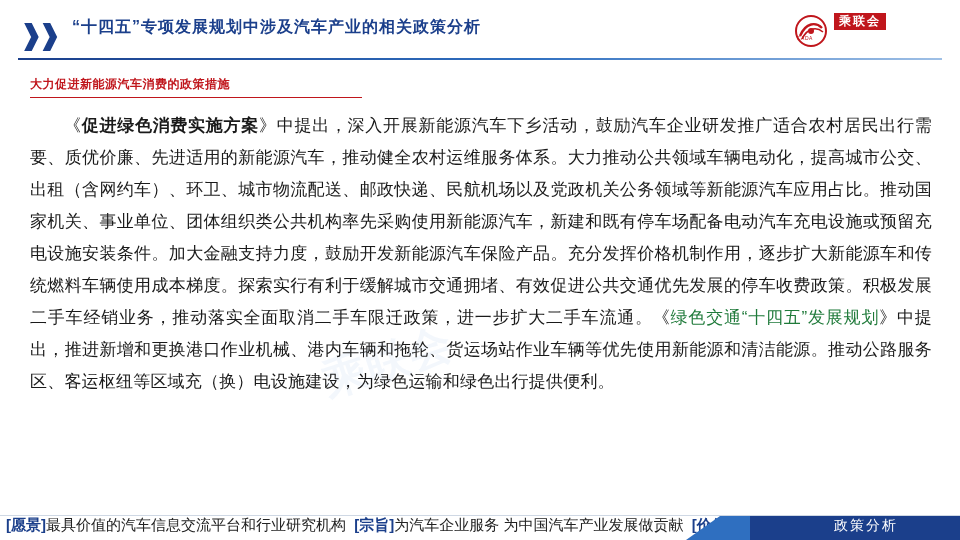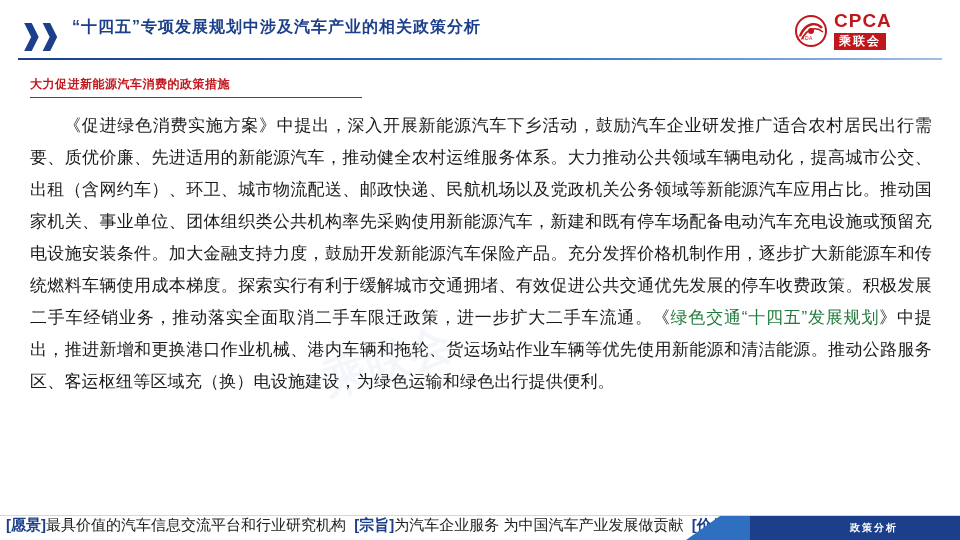--- a/index.html
+++ b/index.html
@@ -128,21 +128,21 @@
     width: 902px;
     font-size: 17px;
     line-height: 32px;
     color: #1a1a1a;
     text-align: justify;
     text-justify: inter-ideograph;
     text-indent: 2em;
     letter-spacing: 0.2px;
   }
   .para b {
-    font-weight: normal;
+    font-weight: bold;
   }
   .para .green {
     color: #1f7a3a;
     font-weight: normal;
   }
 
   
   .watermark {
     position: absolute;
     left: 330px;
@@ -201,22 +201,22 @@
     bottom: 0;
     width: 64px;
     height: 24px;
     background: #2f6fc0;
     clip-path: polygon(34px 0, 100% 0, 100% 100%, 0 100%);
   }
   .footer-right-text {
     position: absolute;
     right: 62px;
     bottom: 5px;
-    font-size: 10px;
-    font-weight: bold;
+    font-size: 14px;
+    font-weight: normal;
     color: #ffffff;
     letter-spacing: 2px;
   }
 </style>
 </head>
 <body>
 
 <div class="header">
   <div class="chev">❱❱</div>
   <div class="header-title">“十四五”专项发展规划中涉及汽车产业的相关政策分析</div>
@@ -225,21 +225,20 @@
 
 <div class="logo">
   <svg class="logo-mark" viewBox="0 0 34 34">
     <circle cx="17" cy="17" r="15" fill="none" stroke="#c0161c" stroke-width="2"></circle>
     <path d="M6 22 C12 8, 22 8, 28 14" fill="none" stroke="#c0161c" stroke-width="2.4"></path>
     <path d="M8 25 C14 13, 23 13, 29 18" fill="none" stroke="#c0161c" stroke-width="1.6"></path>
     <circle cx="17" cy="17" r="3" fill="#c0161c"></circle>
   </svg>
   <div class="logo-cn-small">CADA</div>
   <div class="logo-text">
-    <div class="logo-cpca">CPCA</div>
     <div class="logo-sub">乘联会</div>
   </div>
 </div>
 
 <div class="subtitle">大力促进新能源汽车消费的政策措施</div>
 <div class="subtitle-underline"></div>
 
 <div class="watermark">乘联会</div>
 
 <div class="para">《<b>促进绿色消费实施方案</b>》中提出，深入开展新能源汽车下乡活动，鼓励汽车企业研发推广适合农村居民出行需要、质优价廉、先进适用的新能源汽车，推动健全农村运维服务体系。大力推动公共领域车辆电动化，提高城市公交、出租（含网约车）、环卫、城市物流配送、邮政快递、民航机场以及党政机关公务领域等新能源汽车应用占比。推动国家机关、事业单位、团体组织类公共机构率先采购使用新能源汽车，新建和既有停车场配备电动汽车充电设施或预留充电设施安装条件。加大金融支持力度，鼓励开发新能源汽车保险产品。充分发挥价格机制作用，逐步扩大新能源车和传统燃料车辆使用成本梯度。探索实行有利于缓解城市交通拥堵、有效促进公共交通优先发展的停车收费政策。积极发展二手车经销业务，推动落实全面取消二手车限迁政策，进一步扩大二手车流通。《<span class="green">绿色交通“十四五”发展规划</span>》中提出，推进新增和更换港口作业机械、港内车辆和拖轮、货运场站作业车辆等优先使用新能源和清洁能源。推动公路服务区、客运枢纽等区域充（换）电设施建设，为绿色运输和绿色出行提供便利。</div>

